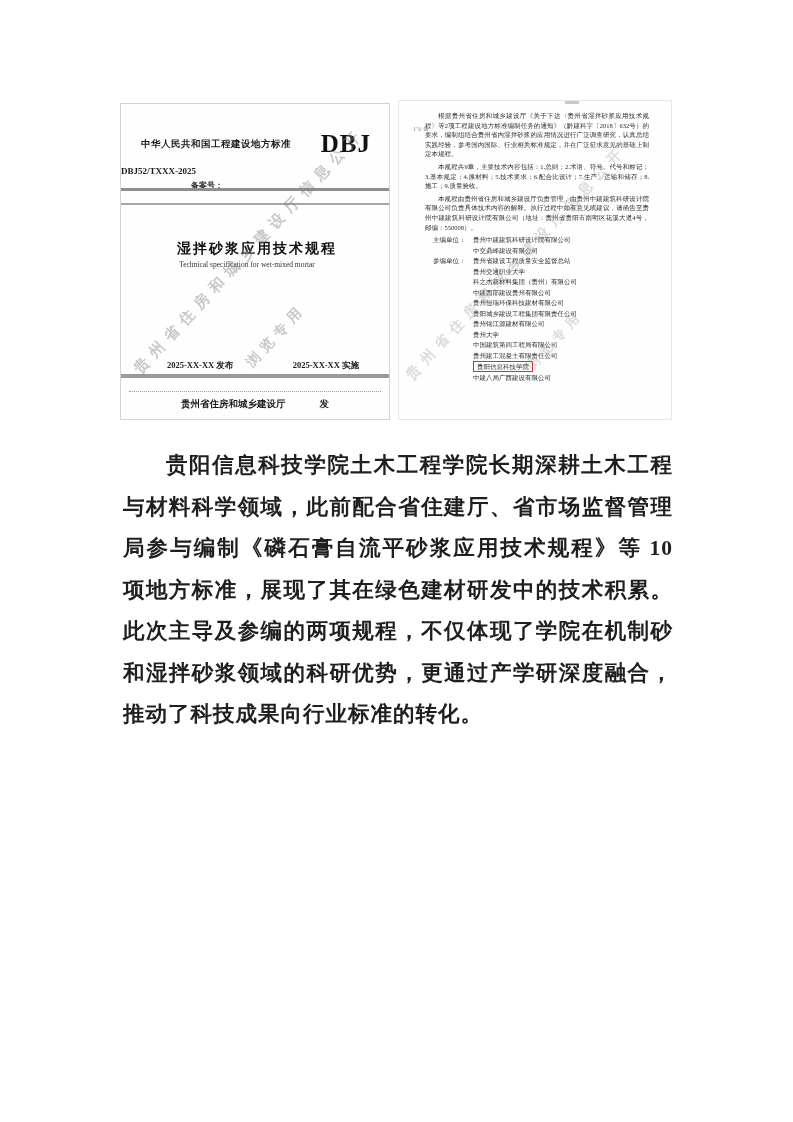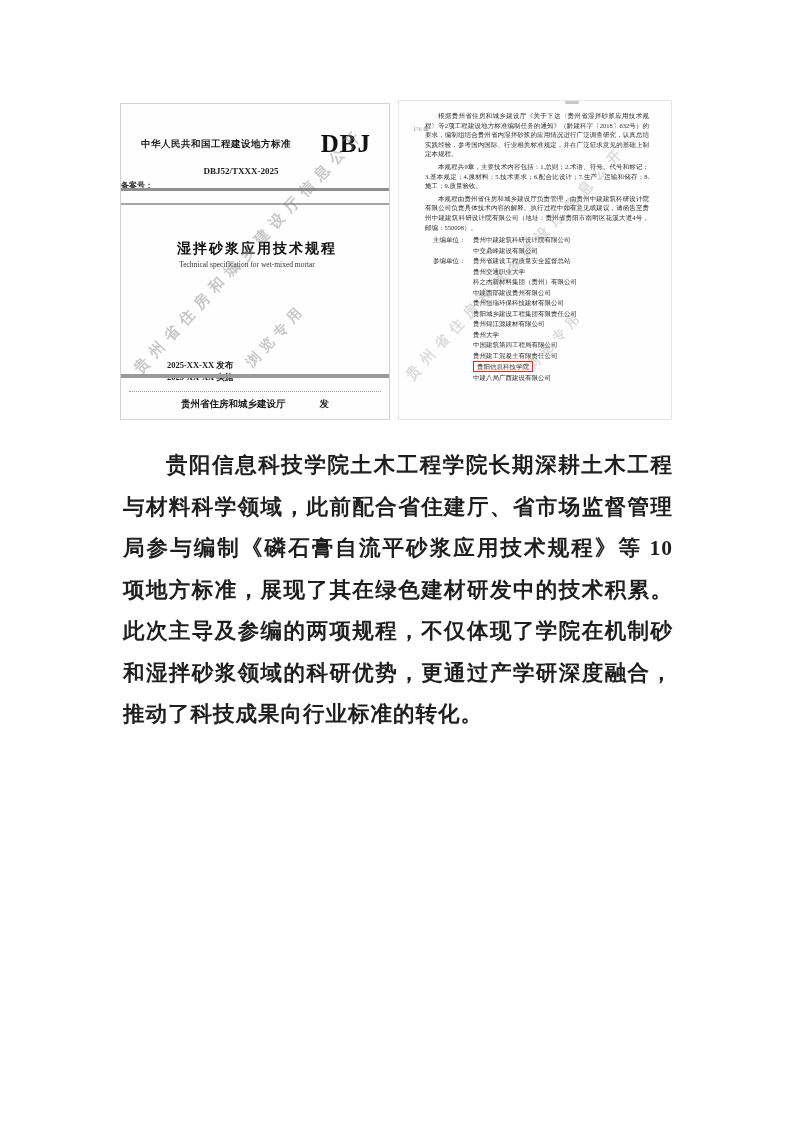--- a/index.html
+++ b/index.html
@@ -12,33 +12,33 @@
   
   .figure { position:absolute; top:103px; background:#fefefe; overflow:hidden; }
   .figure.cover { left:120px; width:270px; height:317px; border:1px solid #d3d3d3; }
   .figure.preface { left:398px; top:100px; width:274px; height:320px; border:1px solid #e7e7e7; }
 
   
   .cover-header { display:flex; align-items:center; justify-content:space-between;
     padding:0 18px 0 20px; margin-top:26px; }
   .cover-header .std-label { font-size:9.5px; font-weight:bold; letter-spacing:0.5px; color:#1c1c1c; }
   .cover-header .dbj { font-size:25px; font-weight:bold; letter-spacing:1px; color:#111; }
-  .cover-number { text-align:center; padding-right:28px; margin-top:8px;
+  .cover-number { text-align:left; padding-right:28px; margin-top:8px;
     font-size:9px; font-weight:bold; color:#1c1c1c; }
-  .cover-record { text-align:left; padding-right:96px; margin-top:4px;
+  .cover-record { text-align:center; padding-right:96px; margin-top:4px;
     font-size:8px; font-weight:bold; color:#2a2a2a; }
   .cover-rule1 { position:absolute; left:0; right:0; top:84px; height:3px; background:#8f8f8f; }
   .cover-rule2 { position:absolute; left:0; right:0; top:99px; height:2px; background:#a6a6a6; }
   .cover-title { position:absolute; left:4px; right:0; top:136px; text-align:center;
     font-size:14px; font-weight:bold; letter-spacing:2px; color:#111; }
   .cover-subtitle { position:absolute; left:0; right:16px; top:156px; text-align:center;
     font-size:7.5px; color:#333; }
   .cover-dates { position:absolute; left:0; right:0; top:256px; display:flex;
     justify-content:space-between; padding:0 30px 0 46px;
-    font-size:8.5px; font-weight:bold; color:#1c1c1c;flex-direction:column; }
+    font-size:8.5px; font-weight:bold; color:#1c1c1c; }
   .cover-band { position:absolute; left:0; right:0; top:270px; height:4px; background:#9a9a9a; }
   .cover-dotted { position:absolute; left:8px; right:8px; top:287px; border-top:1px dotted #9a9a9a; }
   .cover-publisher { position:absolute; left:0; right:0; top:294px; display:flex;
     justify-content:center; gap:34px; font-size:9.5px; font-weight:bold; color:#1c1c1c; }
 
   .watermark { position:absolute; white-space:nowrap; transform:rotate(-47deg);
     transform-origin:0 50%; color:rgba(125,125,125,0.42); font-weight:bold; pointer-events:none; }
   .cover .wm1 { left:16px; top:258px; font-size:15px; letter-spacing:7px; }
   .cover .wm2 { left:128px; top:252px; font-size:14px; letter-spacing:6px; }
   .preface .wm1 { left:10px; top:268px; font-size:14px; letter-spacing:7px; color:rgba(140,140,140,0.30); }

